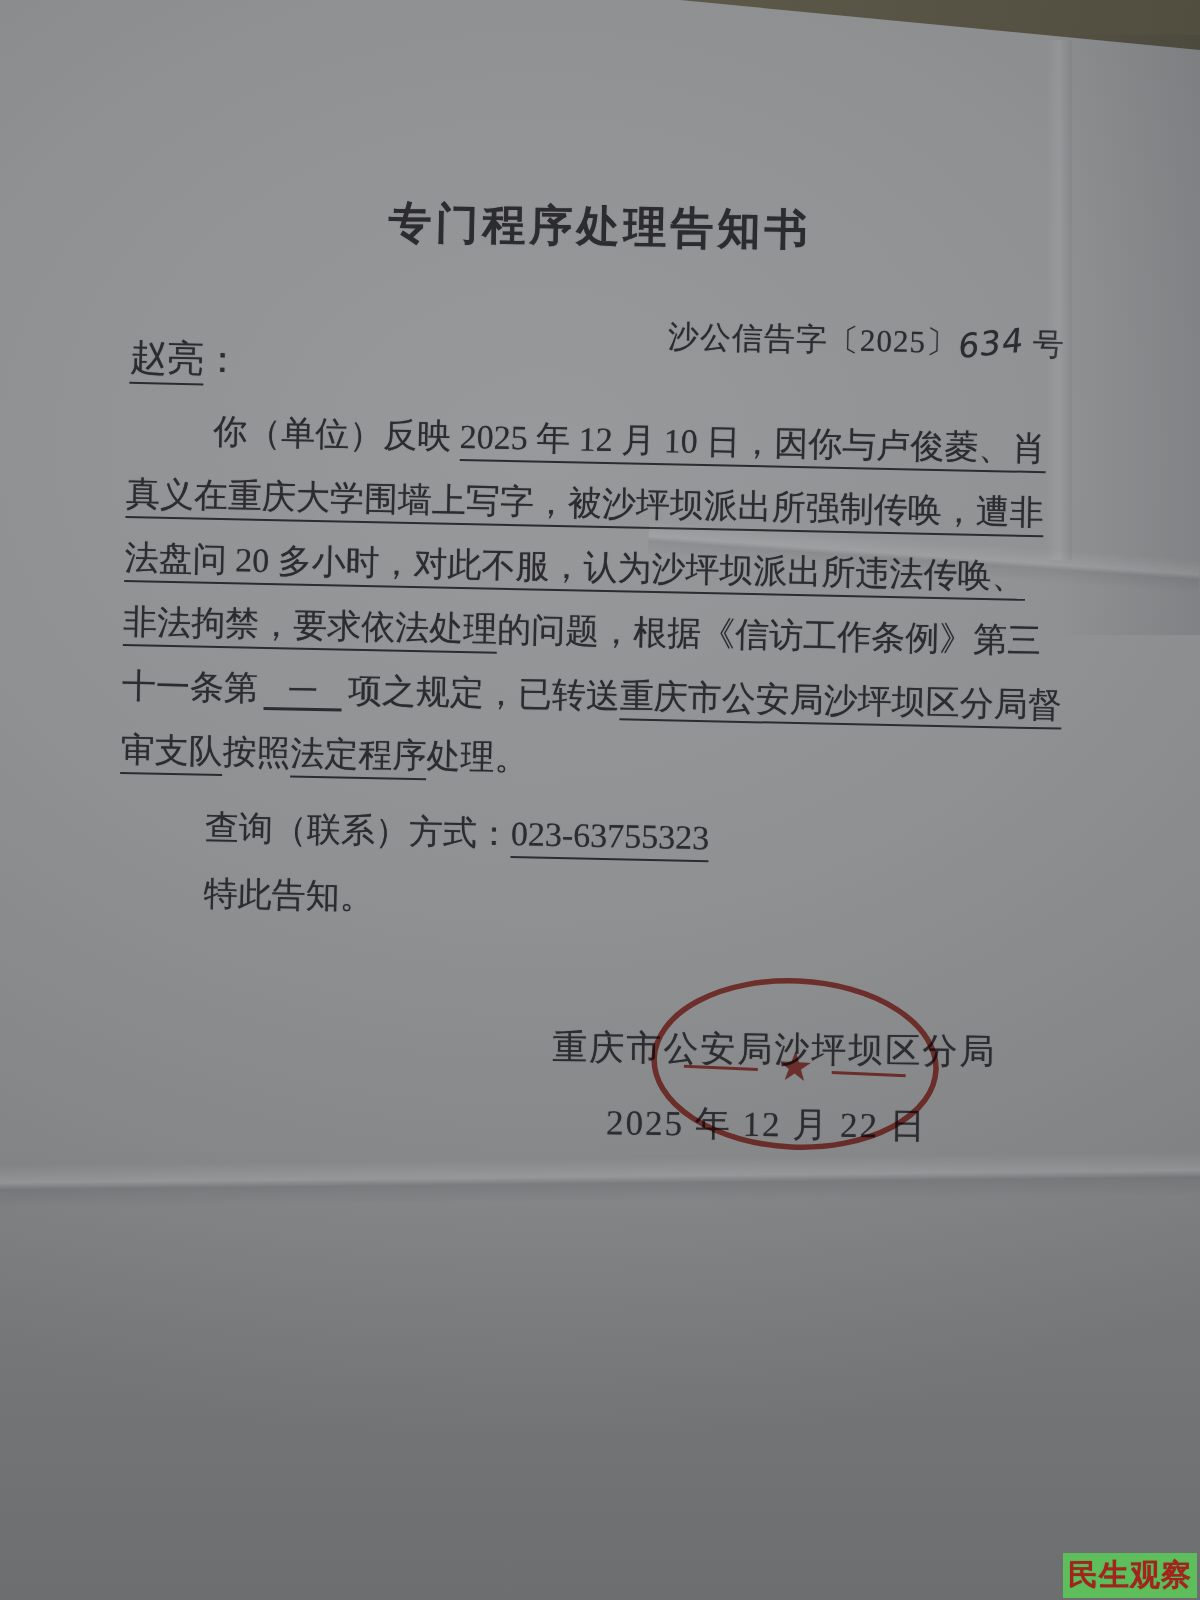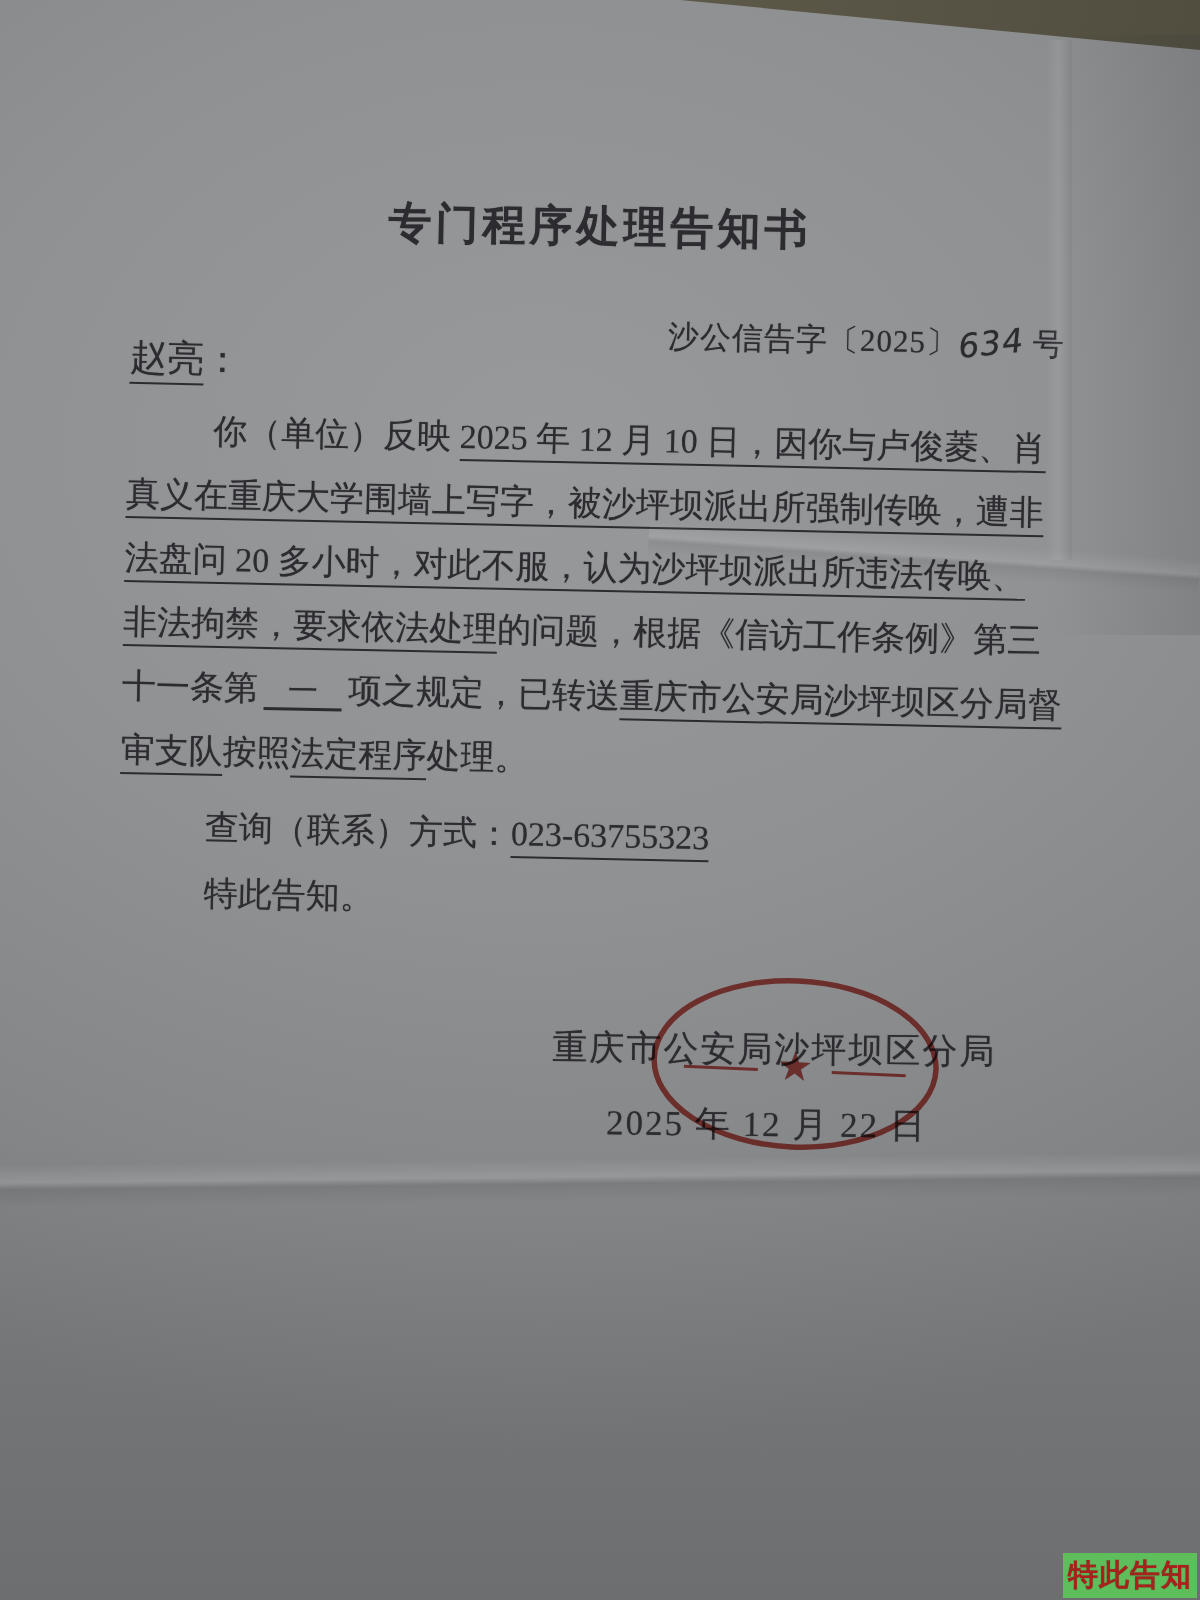--- a/index.html
+++ b/index.html
@@ -113,15 +113,15 @@
       </text>
     </svg>
 
     <div class="bg-corner"></div>
     <div class="shade-right"></div>
     <div class="shade-bottom"></div>
     <div class="crease-main"></div>
     <div class="crease-mid"></div>
     <div class="crease-vert"></div>
 
-    <div class="watermark">特此告知</div>
+    <div class="watermark">民生观察</div>
   </div>
 </div>
 
 </body></html>

